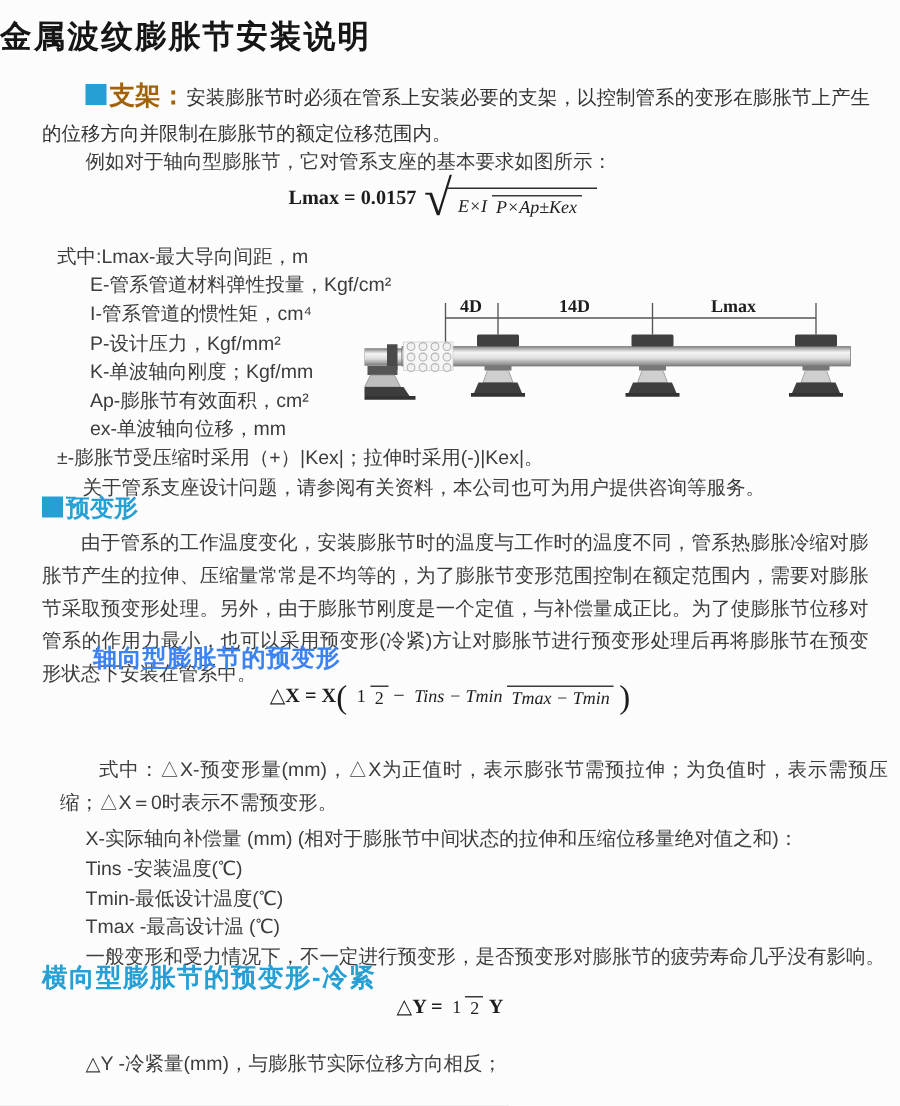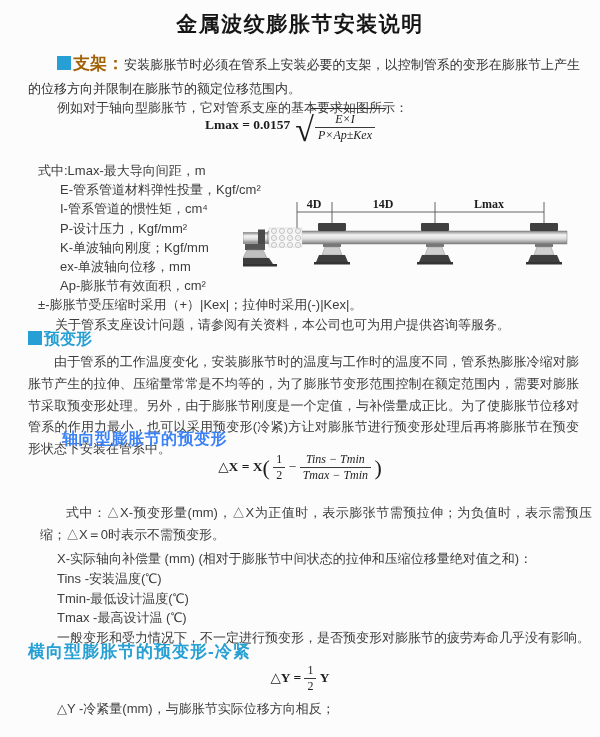--- a/index.html
+++ b/index.html
@@ -1,35 +1,35 @@
 <!DOCTYPE html>
 <html><head>
 <meta charset="utf-8">
 <style>
   html,body{margin:0;padding:0;background:#e8e8e8;}
   .page{position:relative;width:600px;height:737px;margin:0 auto;background:#fcfcfc;
         overflow:hidden;font-family:"Liberation Sans",sans-serif;color:#3c3c3c;}
-  .title{position:absolute;top:10px;left:0;width:100%;text-align:center;margin:0;
+  .title{position:absolute;top:10px;left:0;width:100%;margin:0;
          font-size:21px;font-weight:700;color:#161616;letter-spacing:1.5px;}
   
   .sq{display:inline-block;width:14px;height:14px;background:#259fd4;margin-right:2px;vertical-align:-1px;}
   .sec-head{color:#a16207;font-size:17px;font-weight:700;margin-top:20px;}
   
   .support-para{position:absolute;top:52px;left:28px;width:552px;margin:0;
                 font-size:13px;line-height:24px;text-align:justify;text-indent:29px;color:#333;}
   .example-line{position:absolute;top:99px;left:57px;margin:0;font-size:13px;}
   
   .formula{font-family:"Liberation Serif","DejaVu Serif",serif;font-size:13.5px;color:#1d1d1d;}
   .f-bold{font-weight:700;}
   .it{font-style:italic;}
-  .frac{display:inline-flex;flex-direction:column;text-align:center;vertical-align:middle;
+  .frac{display:inline-flex;flex-direction:row;text-align:center;vertical-align:middle;
         line-height:1.25;font-size:12px;}
   .frac .den{border-top:1px solid #3a3a3a;padding:0 3px;}
   .frac .num{padding:0 3px;}
-  .formula1{position:absolute;top:108px;left:0;width:590px;text-align:center;}
+  .formula1{position:absolute;top:119px;left:0;width:590px;text-align:center;}
   .sqrt{display:inline-flex;align-items:flex-end;margin-left:5px;vertical-align:middle;}
   .sqrt-sym{font-size:34px;line-height:.8;font-weight:400;}
   .sqrt-body{border-top:1.6px solid #2c2c2c;padding:3px 10px 0 4px;margin-left:-3px;}
   .bigparen{font-size:22px;vertical-align:middle;font-weight:400;}
   .formula2{position:absolute;top:452px;left:0;width:600px;text-align:center;}
   .formula3{position:absolute;top:663px;left:0;width:600px;text-align:center;}
   
   .defs-list{position:absolute;top:161px;left:38px;font-size:13px;line-height:19.2px;}
   .defs-list div{white-space:nowrap;}
   .defs-list .ind{padding-left:22px;}
@@ -68,22 +68,22 @@
           </span></span>
       </span>
   </div>
 
   <div class="defs-list">
     <div>式中:Lmax-最大导向间距，m</div>
     <div class="ind">E-管系管道材料弹性投量，Kgf/cm²</div>
     <div class="ind">I-管系管道的惯性矩，cm⁴</div>
     <div class="ind">P-设计压力，Kgf/mm²</div>
     <div class="ind">K-单波轴向刚度；Kgf/mm</div>
+    <div class="ind">Ap-膨胀节有效面积，cm²</div>
     <div class="ind">ex-单波轴向位移，mm</div>
-    <div class="ind">Ap-膨胀节有效面积，cm²</div>
     <div>±-膨胀节受压缩时采用（+）|Kex|；拉伸时采用(-)|Kex|。</div>
     <div class="ind2">关于管系支座设计问题，请参阅有关资料，本公司也可为用户提供咨询等服务。</div>
   </div>
 
   <svg class="diagram" viewBox="0 0 357 102" xmlns="http://www.w3.org/2000/svg">
     <defs>
       <linearGradient id="pipeGrad" x1="0" y1="0" x2="0" y2="1">
         <stop offset="0" stop-color="#868686"></stop>
         <stop offset="0.3" stop-color="#f4f4f4"></stop>
         <stop offset="0.6" stop-color="#dedede"></stop>

